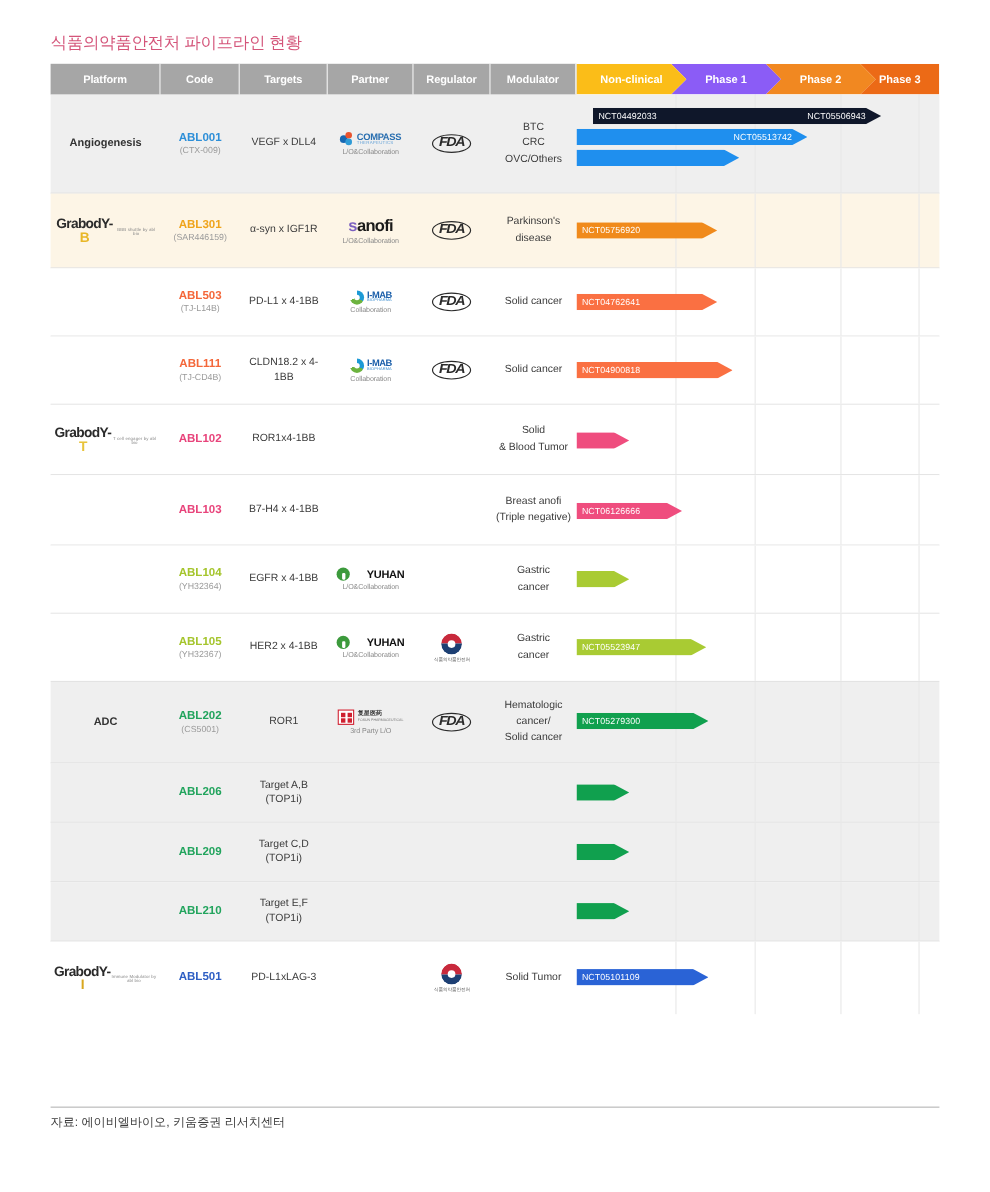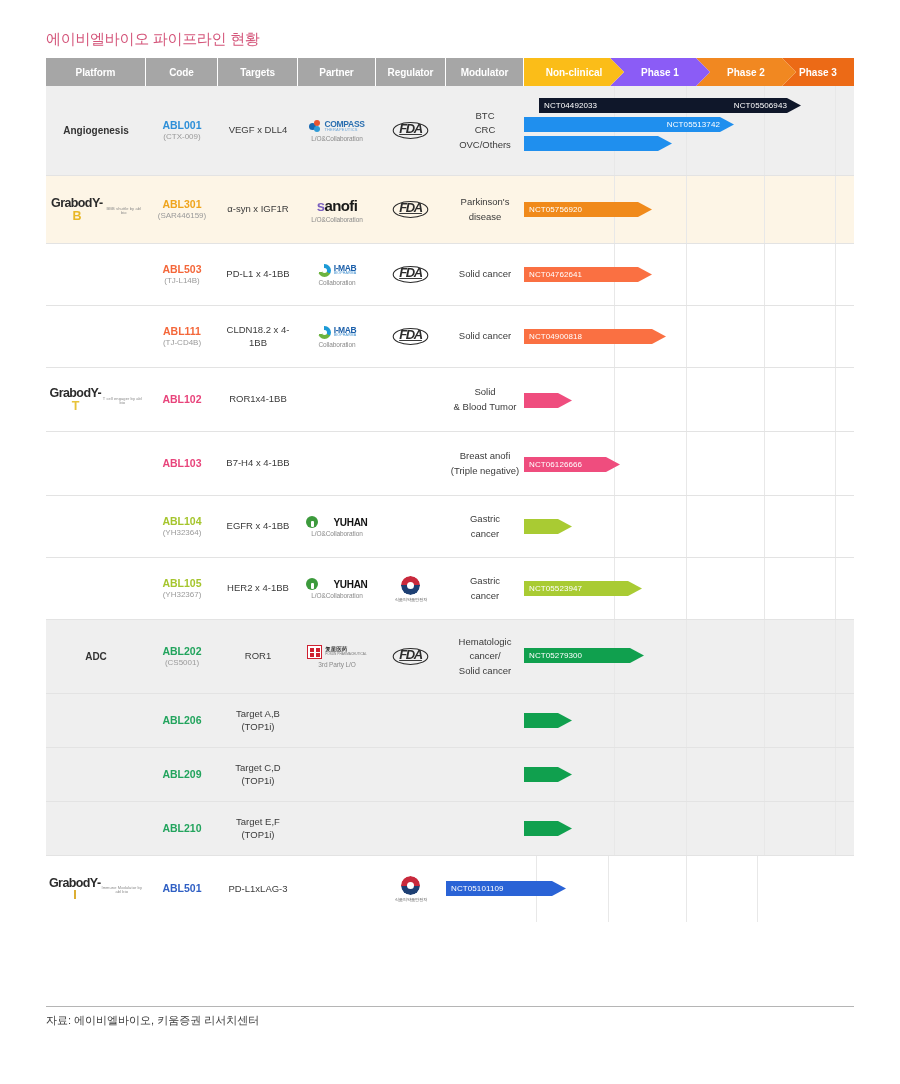--- a/index.html
+++ b/index.html
@@ -121,21 +121,21 @@
     color: #ffffff;
     font-size: 8px;
     display: flex;
     align-items: center;
     padding-left: 5px;
     letter-spacing: 0.1px;
     white-space: nowrap;
   }
 
   
-  .logo { display: flex; align-items: flex-end; justify-content: center; text-decoration: underline; }
+  .logo { display: flex; align-items: flex-end; justify-content: center; }
 
   .fda-logo {
     font-size: 12px; font-weight: bold; color: #2b2b2b;
     letter-spacing: -1.2px; font-style: italic;
     border: 1.6px solid #2b2b2b; border-radius: 50%;
     padding: 0px 5px 1px 5px; line-height: 1.15;
     transform: scaleX(1.08);
   }
 
   .compass-wrap { display: flex; align-items: center; gap: 2px; }
@@ -228,21 +228,21 @@
   .footer-text {
     position: absolute; left: 46px; top: 1013px;
     font-size: 11px; color: #3a3a3a;
   }
 </style>
 </head>
 <body>
 
 <div id="page">
 
-  <div class="title">에이비엘바이오 파이프라인 현황</div>
+  <div class="title">식품의약품안전처 파이프라인 현황</div>
 
   <div class="table">
 
     <div class="hdr">
       <div class="hdr-cell c-plat">Platform</div>
       <div class="hdr-cell c-code">Code</div>
       <div class="hdr-cell c-target">Targets</div>
       <div class="hdr-cell c-partner">Partner</div>
       <div class="hdr-cell c-reg">Regulator</div>
       <div class="hdr-cell c-ind">Modulator</div>
@@ -737,20 +737,23 @@
     <div class="cell c-reg">
             <div class="mofds-wrap">
             <div class="mofds-mark">
               <div class="m-red"></div>
                 <div class="m-blue"></div>
                 <div class="m-hole"></div>
             </div>
             <div class="mofds-sub">식품의약품안전처</div>
           </div>
           </div>
+    <div class="cell c-ind">
+            <div class="ind">Solid Tumor</div>
+          </div>
     <div class="cell c-chart">
       <div class="gridlines">
               <div class="gl" style="left:90px"></div>
               <div class="gl" style="left:162px"></div>
               <div class="gl" style="left:240px"></div>
               <div class="gl" style="left:311px"></div>
             </div>
       <div class="bars">
         <div class="bar" style="left:0px;top:25px;width:120px;background:#2a63d6;clip-path:polygon(0 0, calc(100% - 14px) 0, 100% 50%, calc(100% - 14px) 100%, 0 100%);">
             <span>NCT05101109</span>

